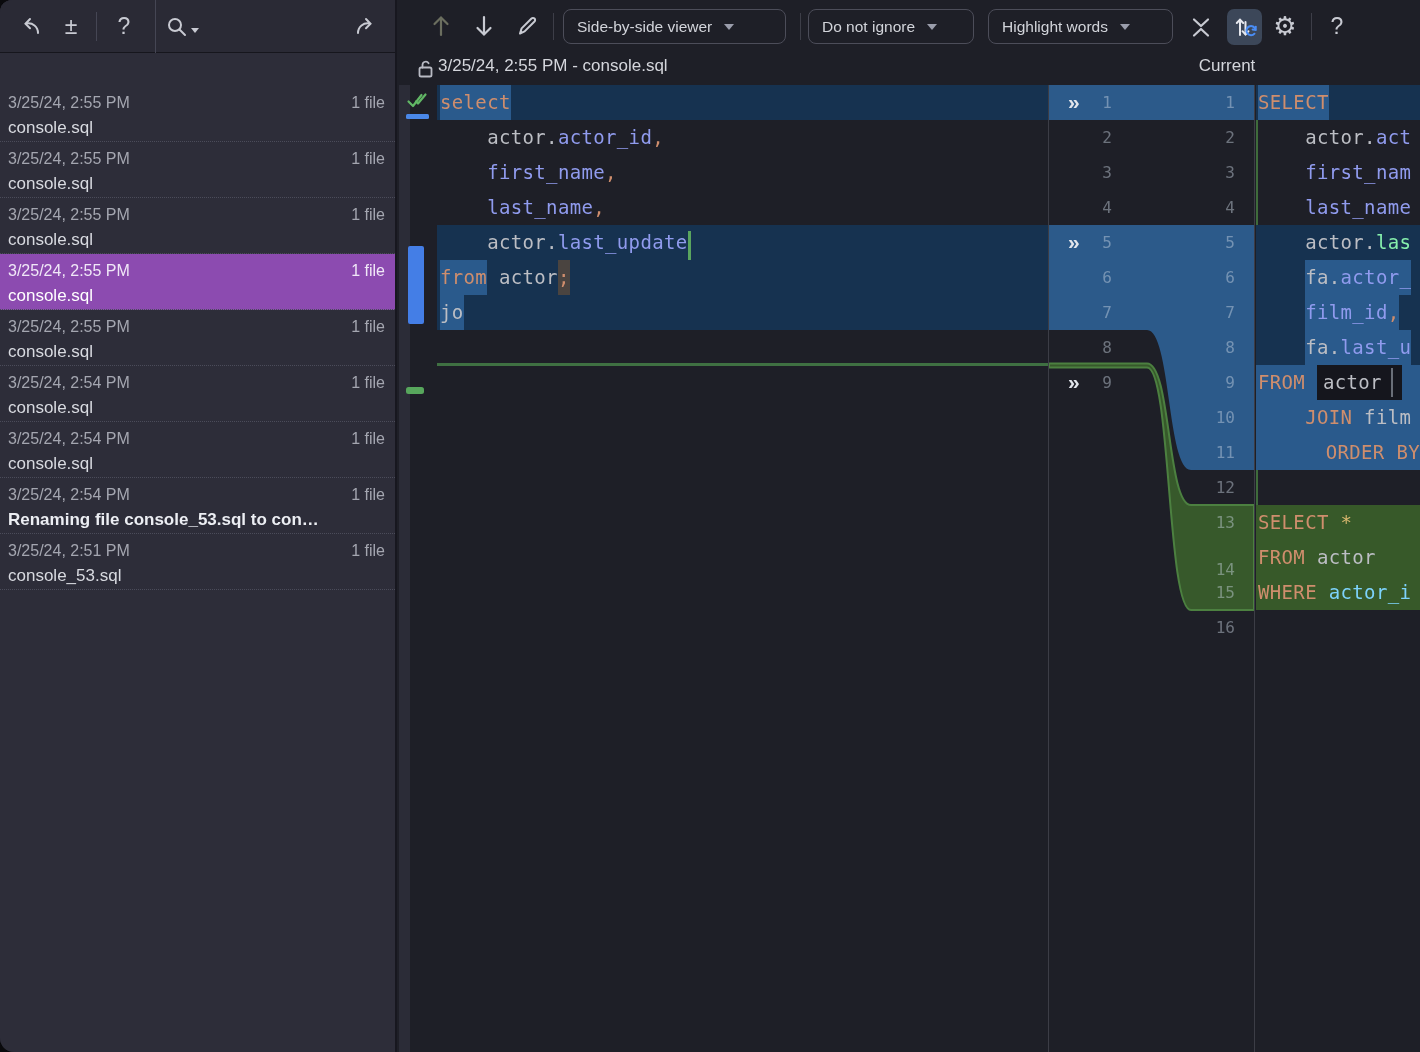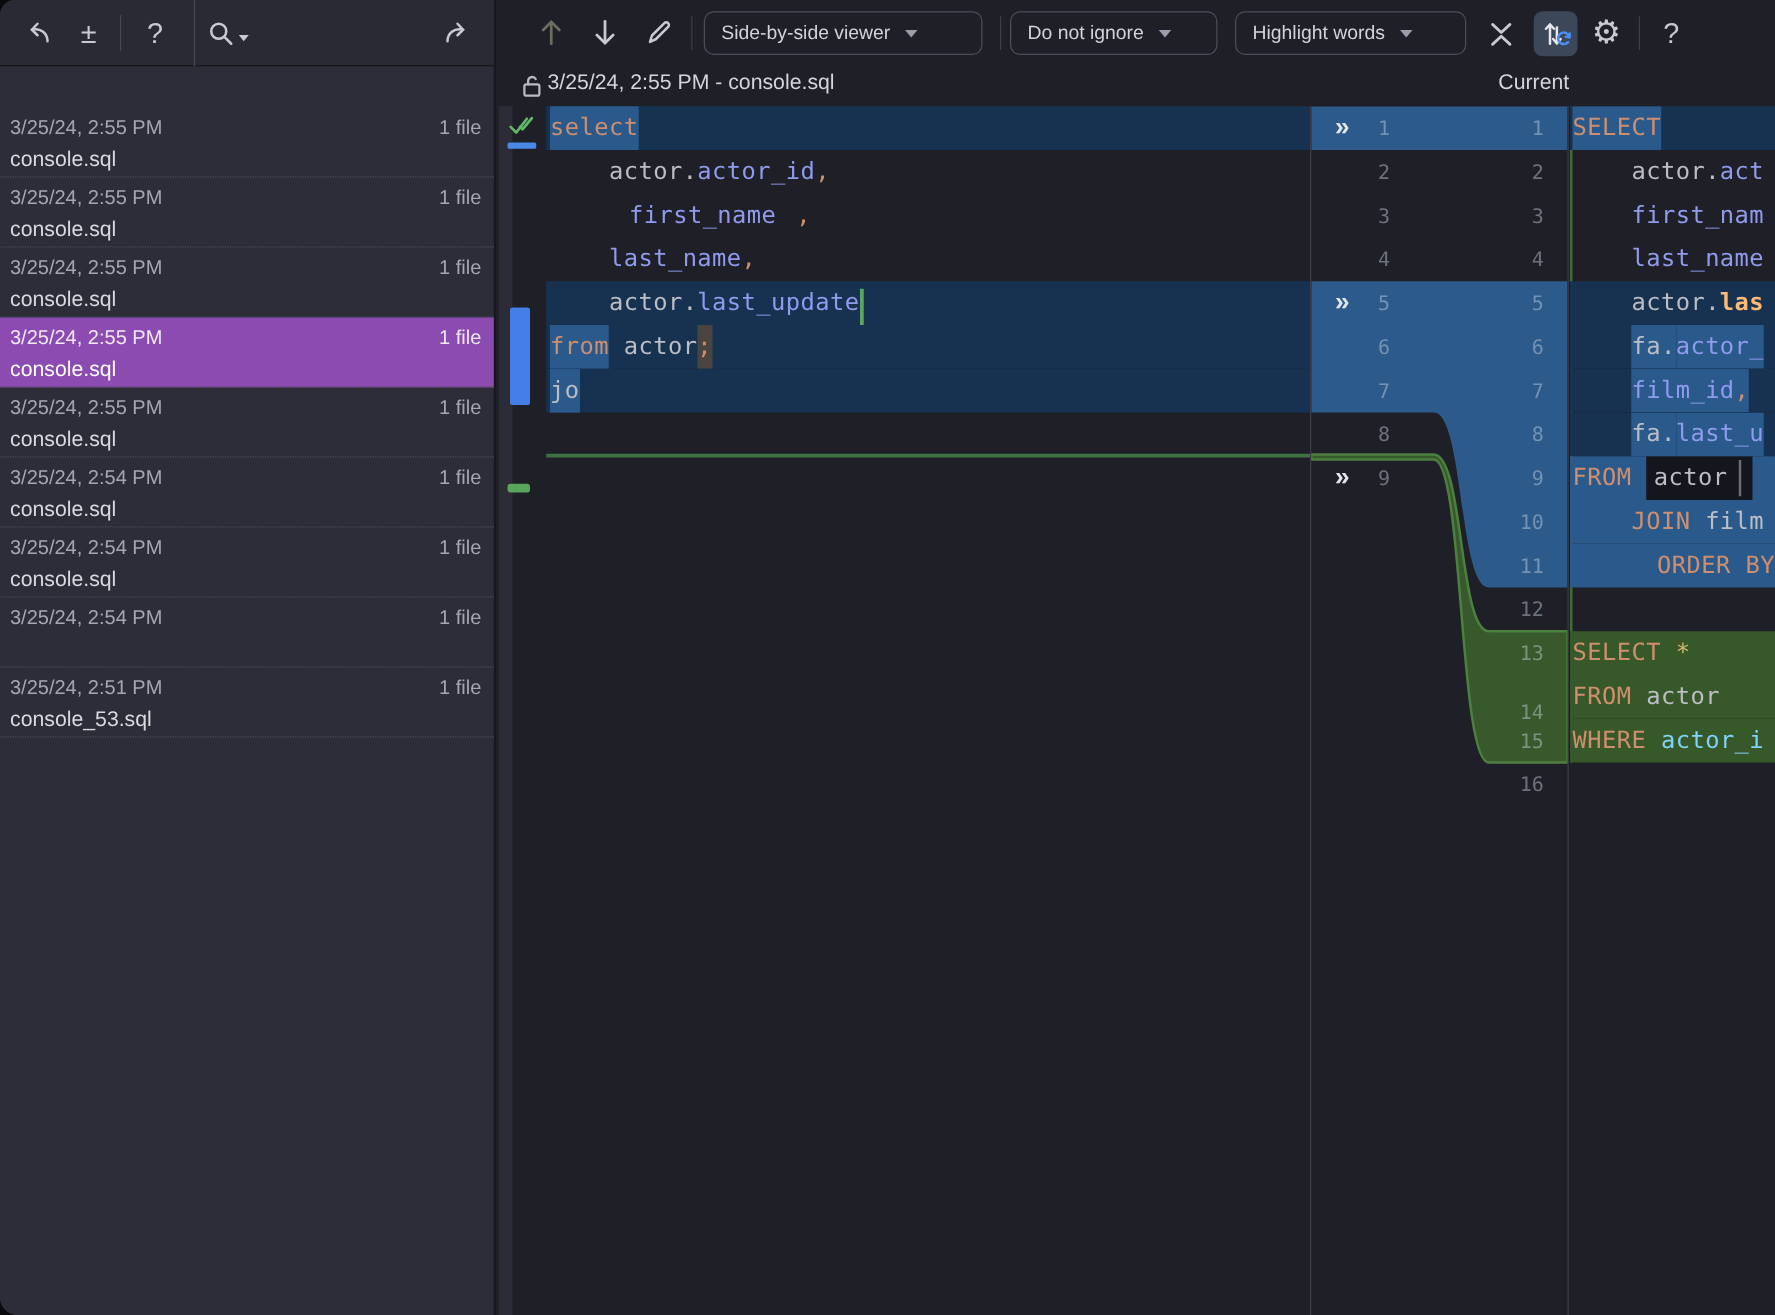--- a/index.html
+++ b/index.html
@@ -148,20 +148,21 @@
             <span>3/25/24, 2:54 PM</span>
             <span>1 file</span>
           </div>
           <div class="hi-name">console.sql</div>
         </div>
         <div class="history-item bold">
           <div class="hi-top">
             <span>3/25/24, 2:54 PM</span>
             <span>1 file</span>
           </div>
+          <div class="hi-name">Renaming file console_53.sql to con…</div>
         </div>
         <div class="history-item">
           <div class="hi-top">
             <span>3/25/24, 2:51 PM</span>
             <span>1 file</span>
           </div>
           <div class="hi-name">console_53.sql</div>
         </div>
       </div>
   </aside>
@@ -263,21 +264,21 @@
 
     <div id="left-code">
         <div class="code-row left bg-line" style="top: 85px;">
           <span class="box-blue" style="color: rgb(207, 142, 109);">select</span>
         </div>
         <div class="code-row left" style="top: 120px;">
           <span style="color: rgb(188, 190, 196);">    actor.</span>
           <span style="color: rgb(144, 155, 238); margin-top: 47px;">actor_id</span>
           <span style="color: rgb(207, 142, 109);">,</span>
         </div>
-        <div class="code-row left" style="top: 155px; gap: 16px;">
+        <div class="code-row left" style="top: 155px;">
           <span style="color: rgb(188, 190, 196);">    </span>
           <span style="color: rgb(144, 155, 238);">first_name</span>
           <span style="color: rgb(207, 142, 109);">,</span>
         </div>
         <div class="code-row left" style="top: 190px;">
           <span style="color: rgb(188, 190, 196);">    </span>
           <span style="color: rgb(144, 155, 238);">last_name</span>
           <span style="color: rgb(207, 142, 109);">,</span>
         </div>
         <div class="code-row left bg-line" style="top: 225px;">
@@ -305,21 +306,21 @@
         <div class="code-row right" style="top: 155px;">
           <span style="color: rgb(188, 190, 196);">    </span>
           <span style="color: rgb(144, 155, 238);">first_nam</span>
         </div>
         <div class="code-row right" style="top: 190px;">
           <span style="color: rgb(188, 190, 196);">    </span>
           <span style="color: rgb(144, 155, 238);">last_name</span>
         </div>
         <div class="code-row right bg-line" style="top: 225px;">
           <span style="color: rgb(188, 190, 196);">    actor.</span>
-          <span style="color: #fdba74; font-weight: bold;">las</span>
+          <span style="color: #86efac;">las</span>
         </div>
         <div class="code-row right bg-line" style="top: 260px;">
           <span style="color: rgb(188, 190, 196);">    </span>
           <span class="box-blue" style="color: rgb(188, 190, 196);">fa.</span>
           <span class="box-blue" style="color: rgb(144, 155, 238);">actor_</span>
           <span class="tail-blue"></span>
         </div>
         <div class="code-row right bg-line" style="top: 295px;">
           <span style="color: rgb(188, 190, 196);">    </span>
           <span class="box-blue" style="color: rgb(144, 155, 238);">film_id</span>

